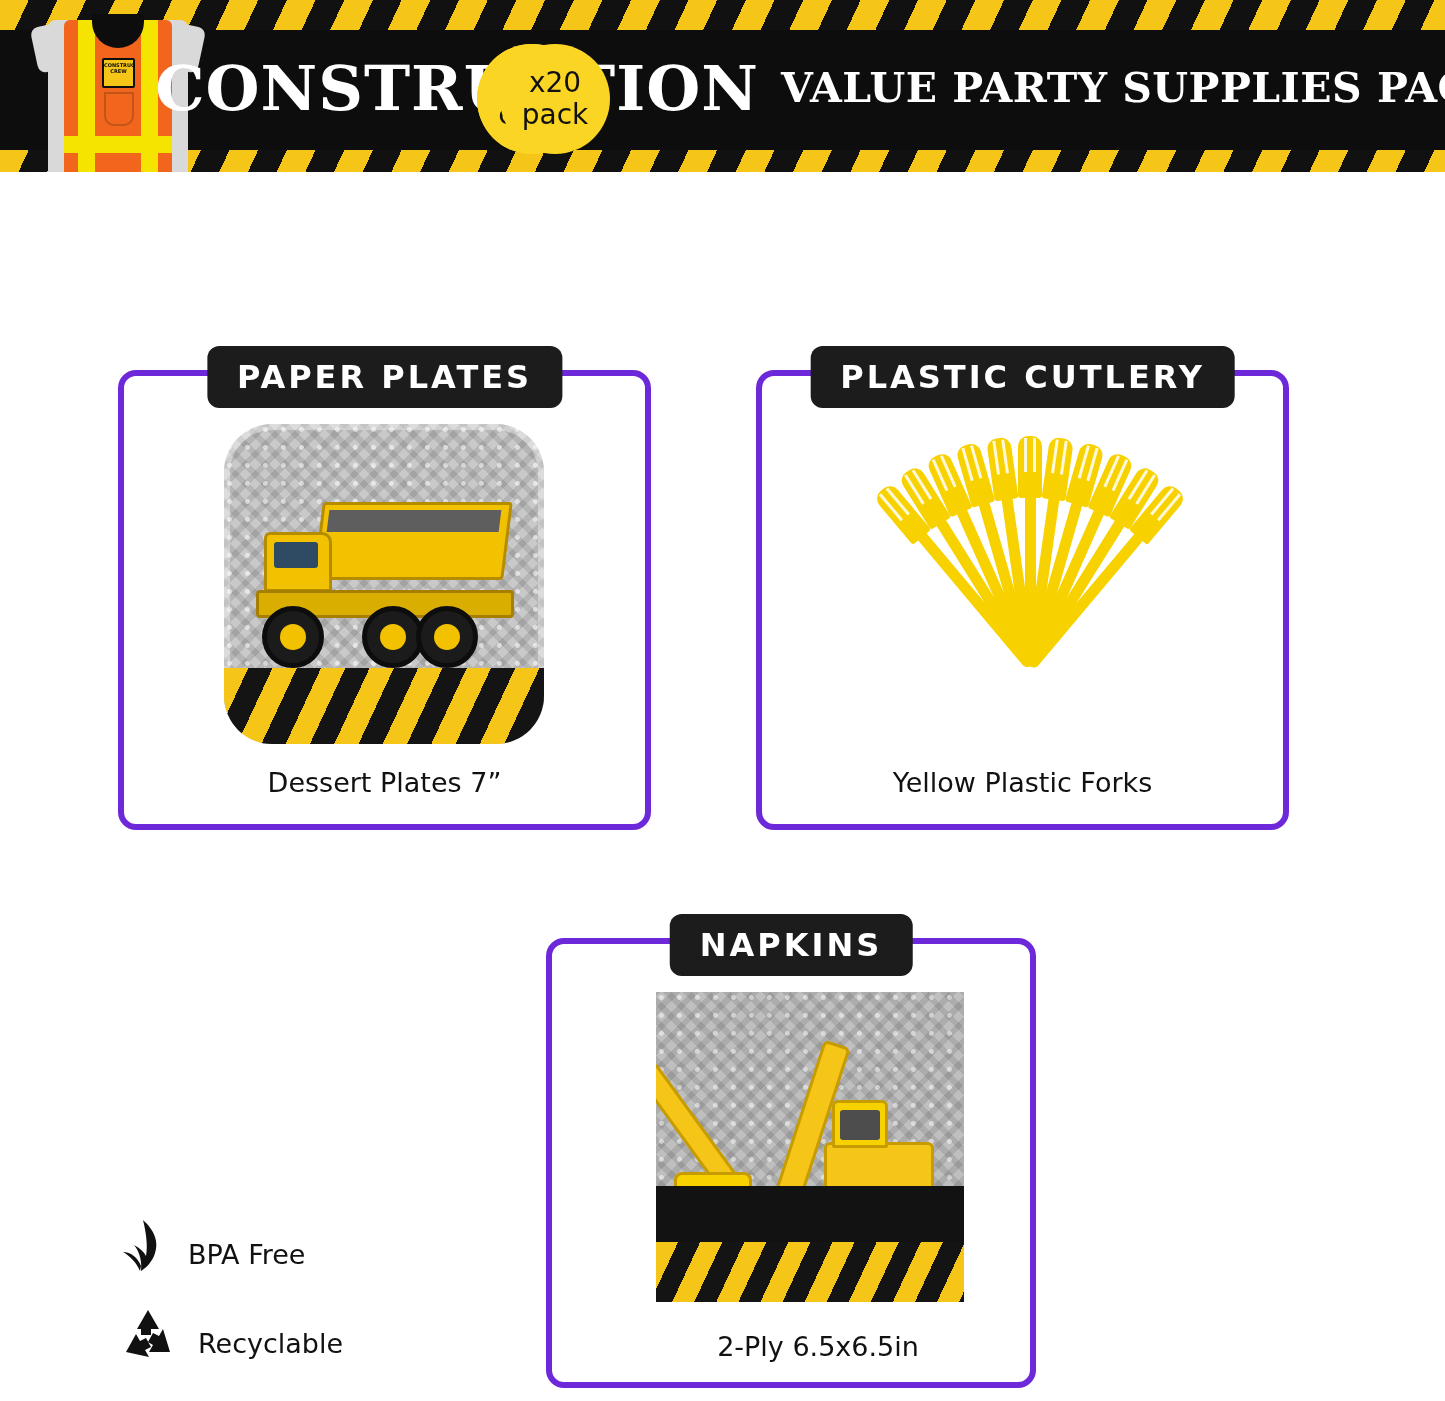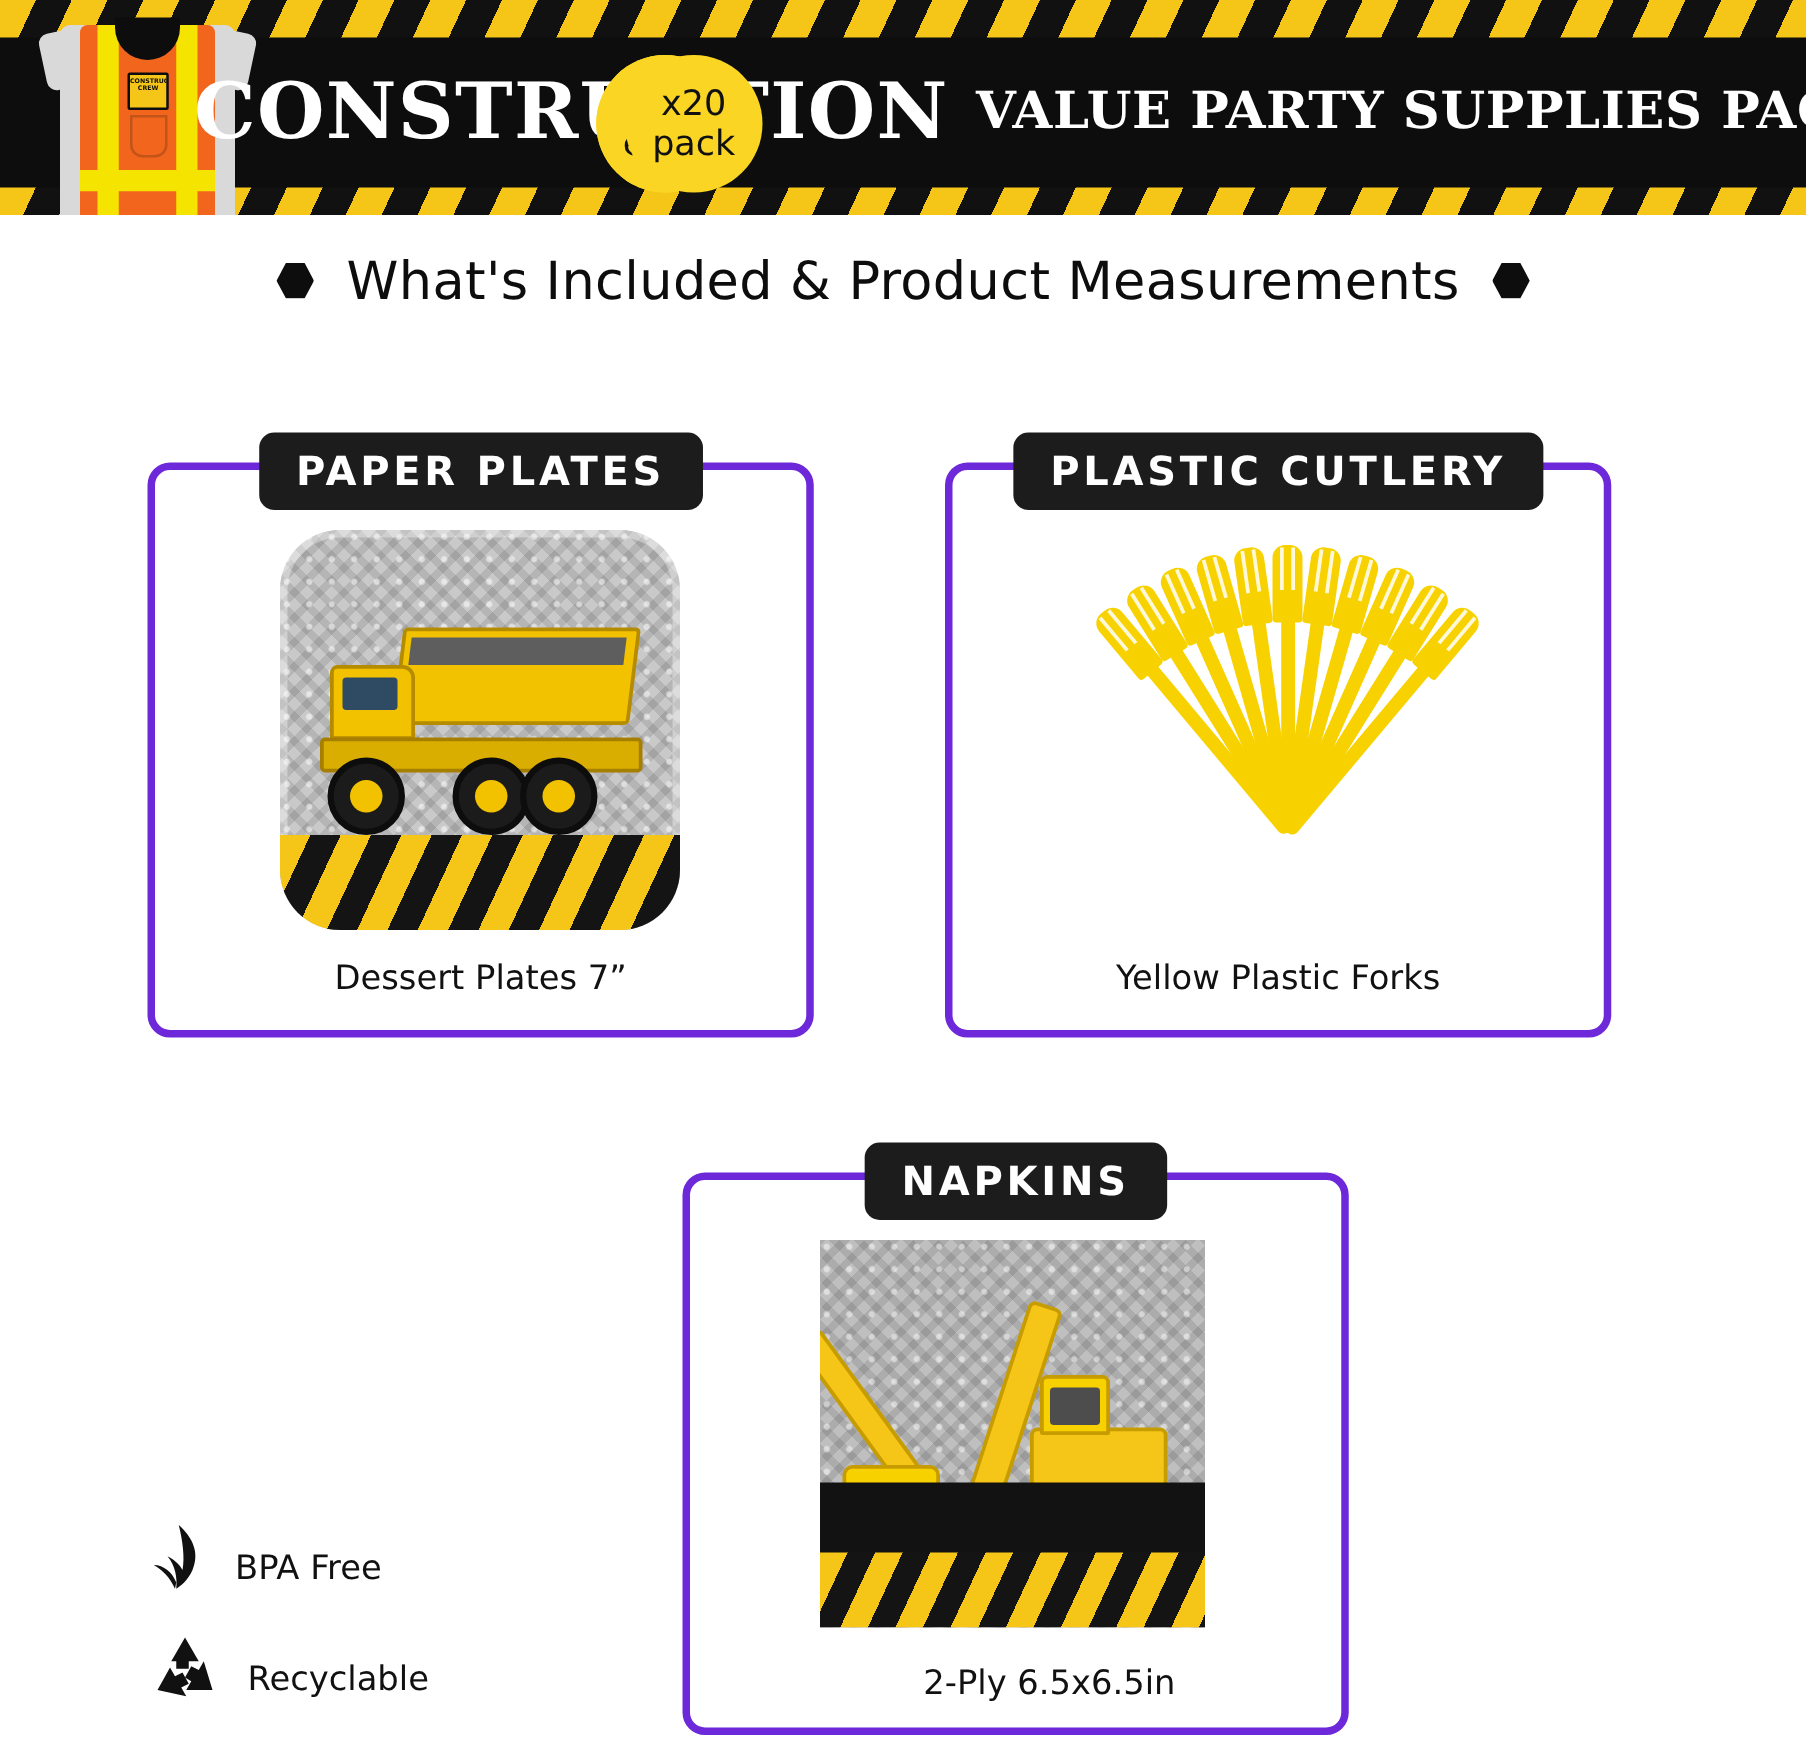--- a/index.html
+++ b/index.html
@@ -204,21 +204,21 @@
     background:#fff; opacity:.85;
   }
   .fork-handle {
     position:absolute; left:7px; top:58px; width:11px; height:172px;
     background:#f7d200; border-radius:3px 3px 6px 6px;
   }
   #cutlery-caption { bottom:26px; }
   #cutlery-qty { left:477px; top:44px; width:110px; height:110px; }
 
   
-  #card-napkins { left:546px; top:938px; width:533px; height:450px; }
+  #card-napkins { left:546px; top:938px; width:490px; height:450px; }
   .napkin-img {
     position:absolute; left:104px; top:48px; width:308px; height:310px;
     background:#bfbfbf;
     background-image:
        radial-gradient(circle at 30% 30%, rgba(255,255,255,.5) 0 2px, transparent 3px),
        repeating-linear-gradient(45deg, rgba(0,0,0,.10) 0 6px, transparent 6px 14px),
        repeating-linear-gradient(-45deg, rgba(0,0,0,.10) 0 6px, transparent 6px 14px);
     background-size: 18px 18px, auto, auto;
     overflow:hidden;
   }
@@ -305,25 +305,20 @@
       <div class="vest-badge">CONSTRUCTION CREW</div>
       <div class="vest-pocket"></div>
     </div>
 
     <div class="header-title-wrap">
       <span class="h-main">CONSTRUCTION</span>
       <span class="h-sub">VALUE PARTY SUPPLIES PACK</span>
     </div>
   </div>
 
-  <div class="section-title-row">
-    <span class="hex"></span>
-    <span class="section-title">What's Included &amp; Product Measurements</span>
-    <span class="hex"></span>
-  </div>
 
   <div class="card" id="card-plates">
     <div class="card-label">PAPER PLATES</div>
 
     <div class="plate-img">
       <div class="truck">
         <div class="truck-bed"></div>
         <div class="truck-bed-in"></div>
         <div class="truck-cab"></div>
         <div class="truck-window"></div>

